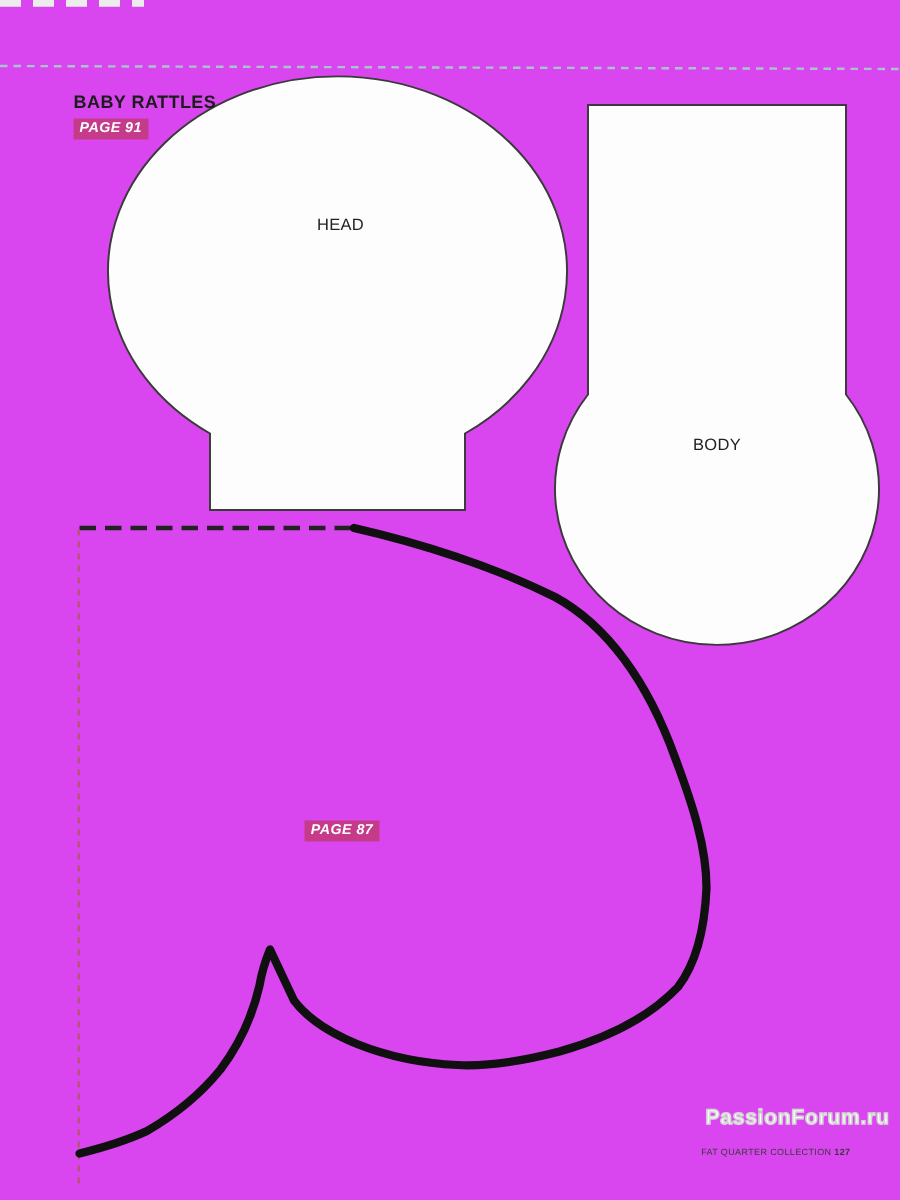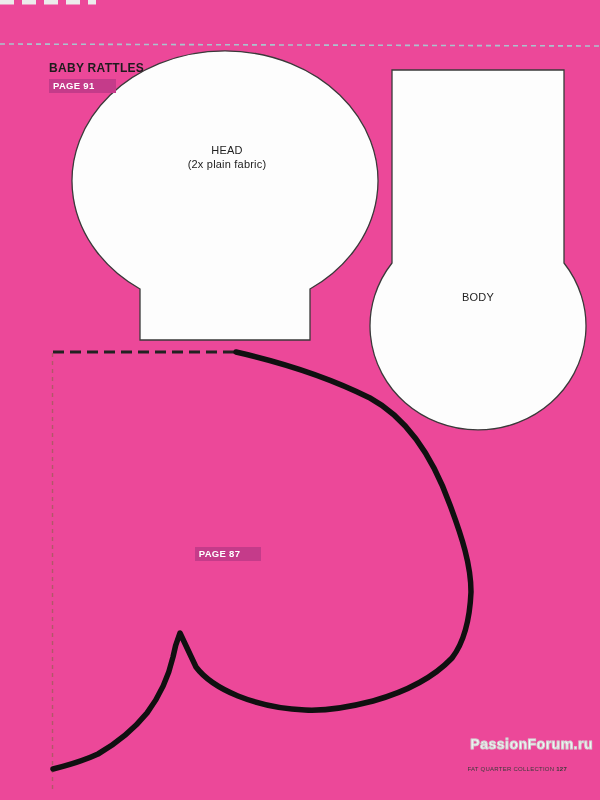--- a/index.html
+++ b/index.html
@@ -1,34 +1,35 @@
 <!DOCTYPE html>
 <html><head>
 <meta charset="utf-8">
 <style>
   html,body{margin:0;padding:0;}
   .page{
     position:relative;
     width:600px;height:800px;
-    background:#ec4899;
+    background:#d946ef;
     overflow:hidden;
     font-family:"Liberation Sans", sans-serif;
   }
   .lines-svg{position:absolute;left:0;top:0;width:600px;height:800px;}
   .abs{position:absolute;}
   .header-block{left:49px;top:61px;}
   .header-title{
     font-size:12px;font-weight:700;color:#1c1c1c;letter-spacing:.3px;line-height:14px;
   }
   .badge{
     display:inline-block;
     background:#c53b8a;color:#ffffff;
     font-size:9.5px;font-weight:700;letter-spacing:.3px;
-    padding:2px 21px 2px 4px;line-height:10px;
+    padding:2px 4px 2px 4px;line-height:10px;
     margin-top:1px;
+    font-style:italic;
   }
   .piece-label{
     text-align:center;color:#222222;
     font-size:11px;line-height:13.5px;letter-spacing:.2px;
   }
   .head-label{left:127px;top:144px;width:200px;}
   .body-label{left:378px;top:291px;width:200px;}
   .wings-label{left:128px;top:515px;width:200px;font-weight:700;}
   .wings-label .badge{font-weight:700;margin-top:32px;}
   .footer-line{
@@ -81,21 +82,20 @@
              C 83 761, 65 766, 53 769" fill="none" stroke="#101010" stroke-width="5.5" stroke-linecap="round" stroke-linejoin="round"></path>
   </svg>
 
   <div class="abs header-block">
     <div class="header-title">BABY RATTLES</div>
     <div class="badge">PAGE 91</div>
   </div>
 
   <div class="abs piece-label head-label">
     <div>HEAD</div>
-    <div>(2x plain fabric)</div>
   </div>
 
   <div class="abs piece-label body-label">
     <div>BODY</div>
   </div>
 
   <div class="abs piece-label wings-label">
     <div class="badge">PAGE 87</div>
   </div>
 

